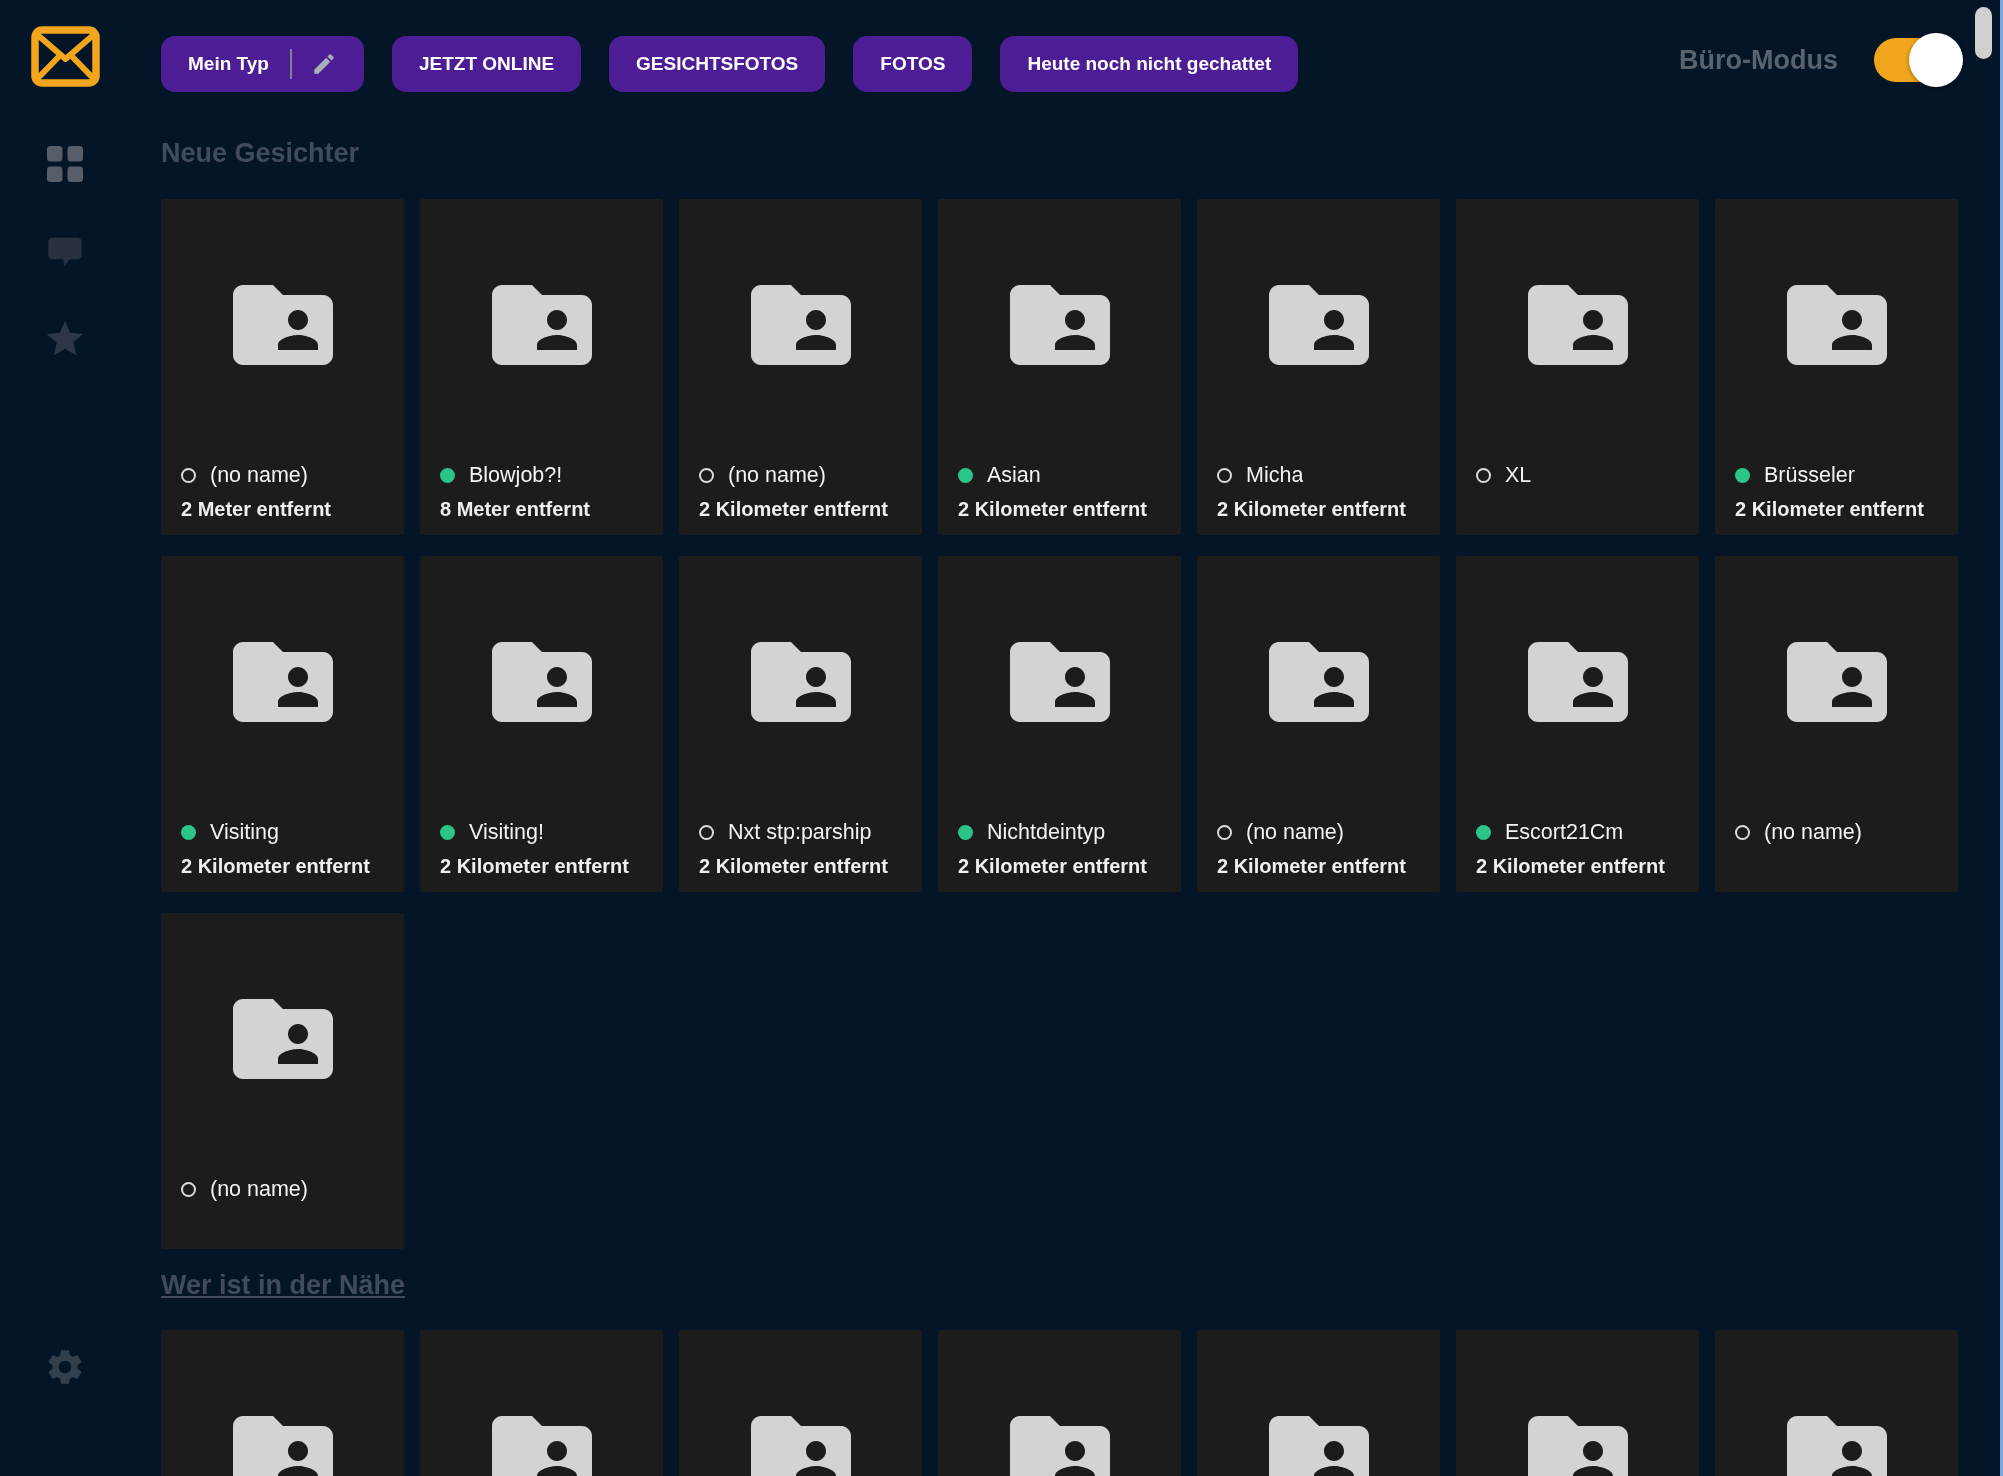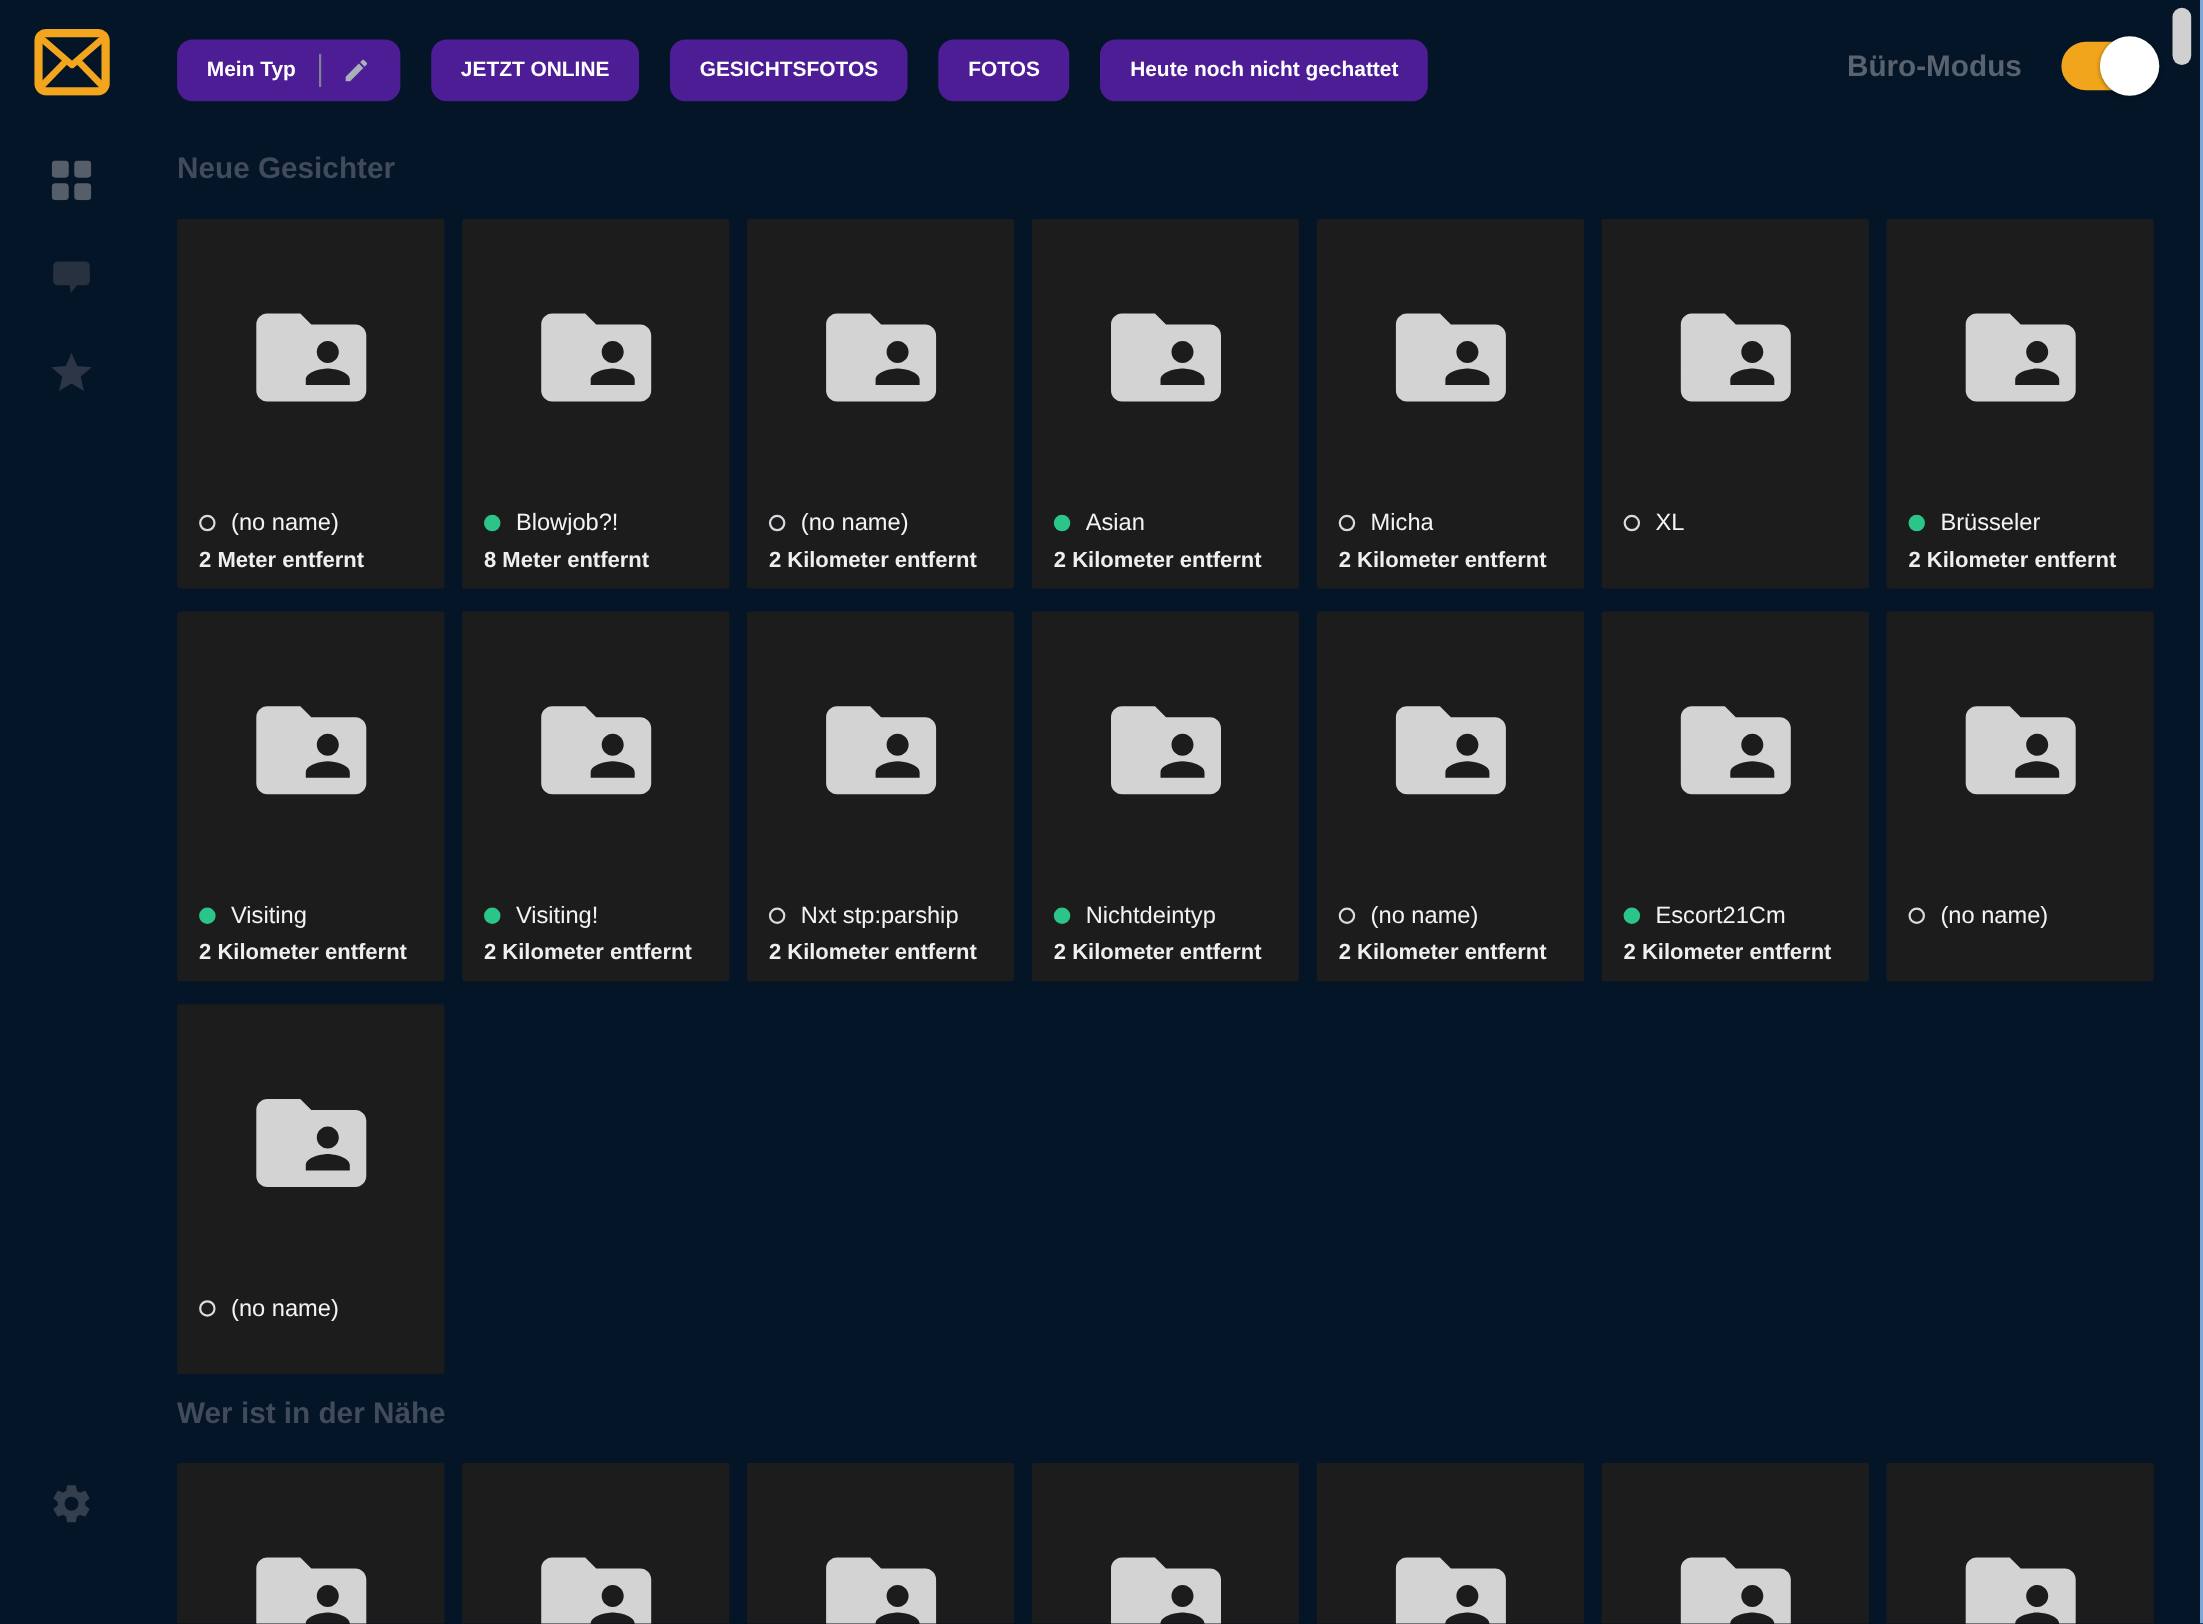--- a/index.html
+++ b/index.html
@@ -43,21 +43,21 @@
   .side-star{top:317px;}
   .side-gear{top:1346px;}
 
   
   .main{margin:0 46px 0 161px;}
   .section-title{
     color:#424B5B;font-size:27px;font-weight:700;
     margin:0;padding:0;line-height:34px;
   }
   .title-1{margin-top:36px;margin-bottom:29px;}
-  .title-2{margin-top:19px;margin-bottom:28px;}
+  .title-2{margin-top:19px;margin-bottom:28px;text-decoration:underline;}
   .grid{
     display:grid;
     grid-template-columns:repeat(7,243px);
     gap:21px 16px;
   }
   .card{
     width:243px;height:336px;background:#1C1C1C;border-radius:2px;
     position:relative;cursor:pointer;
   }
   .folder{display:block;margin:66px auto 0;}

